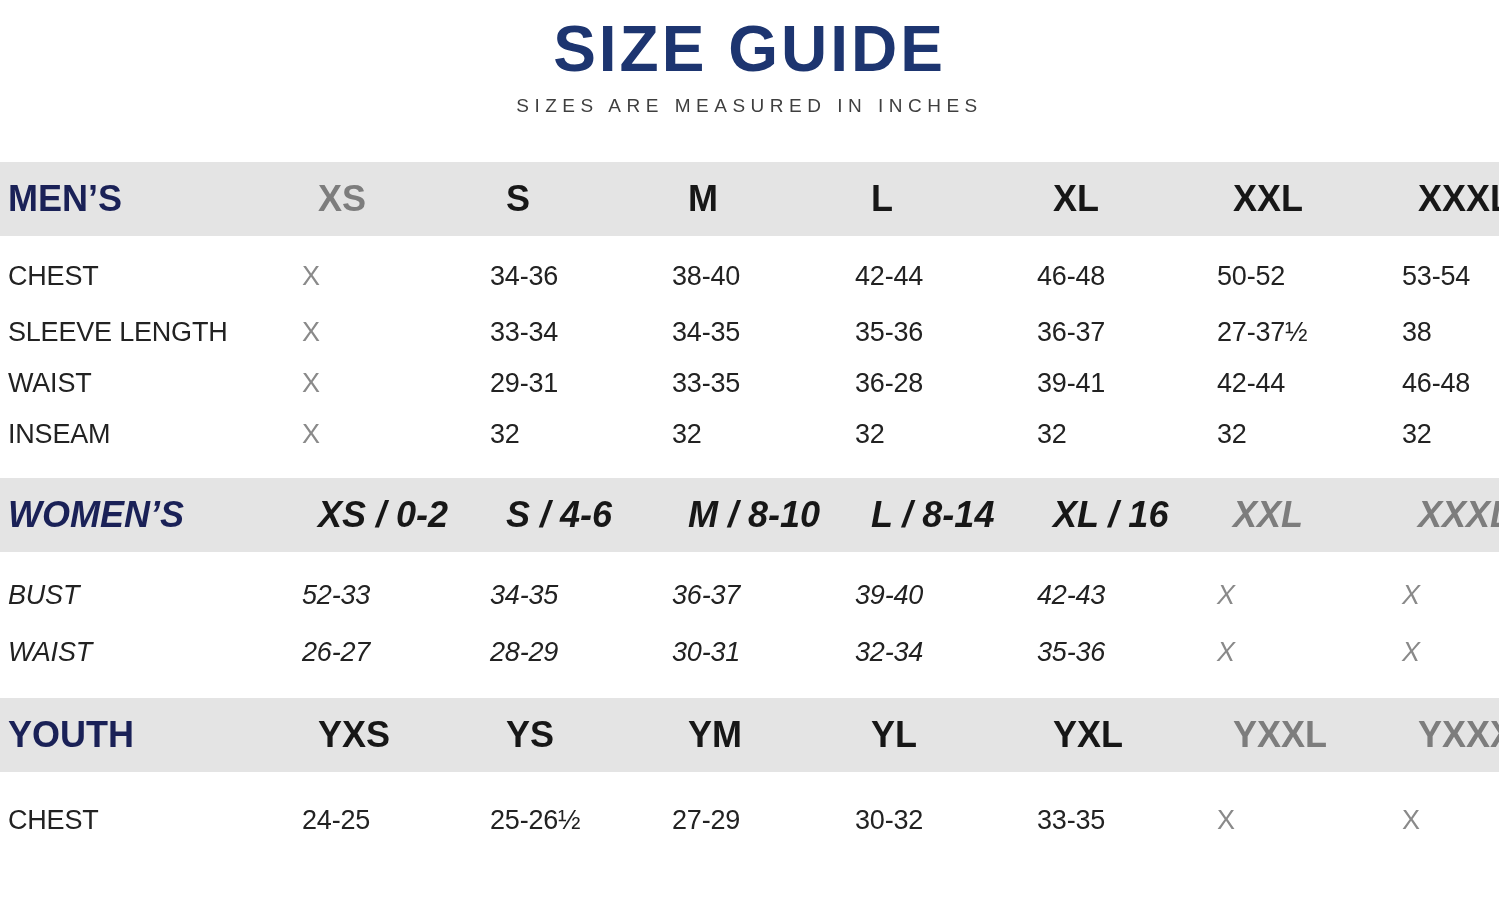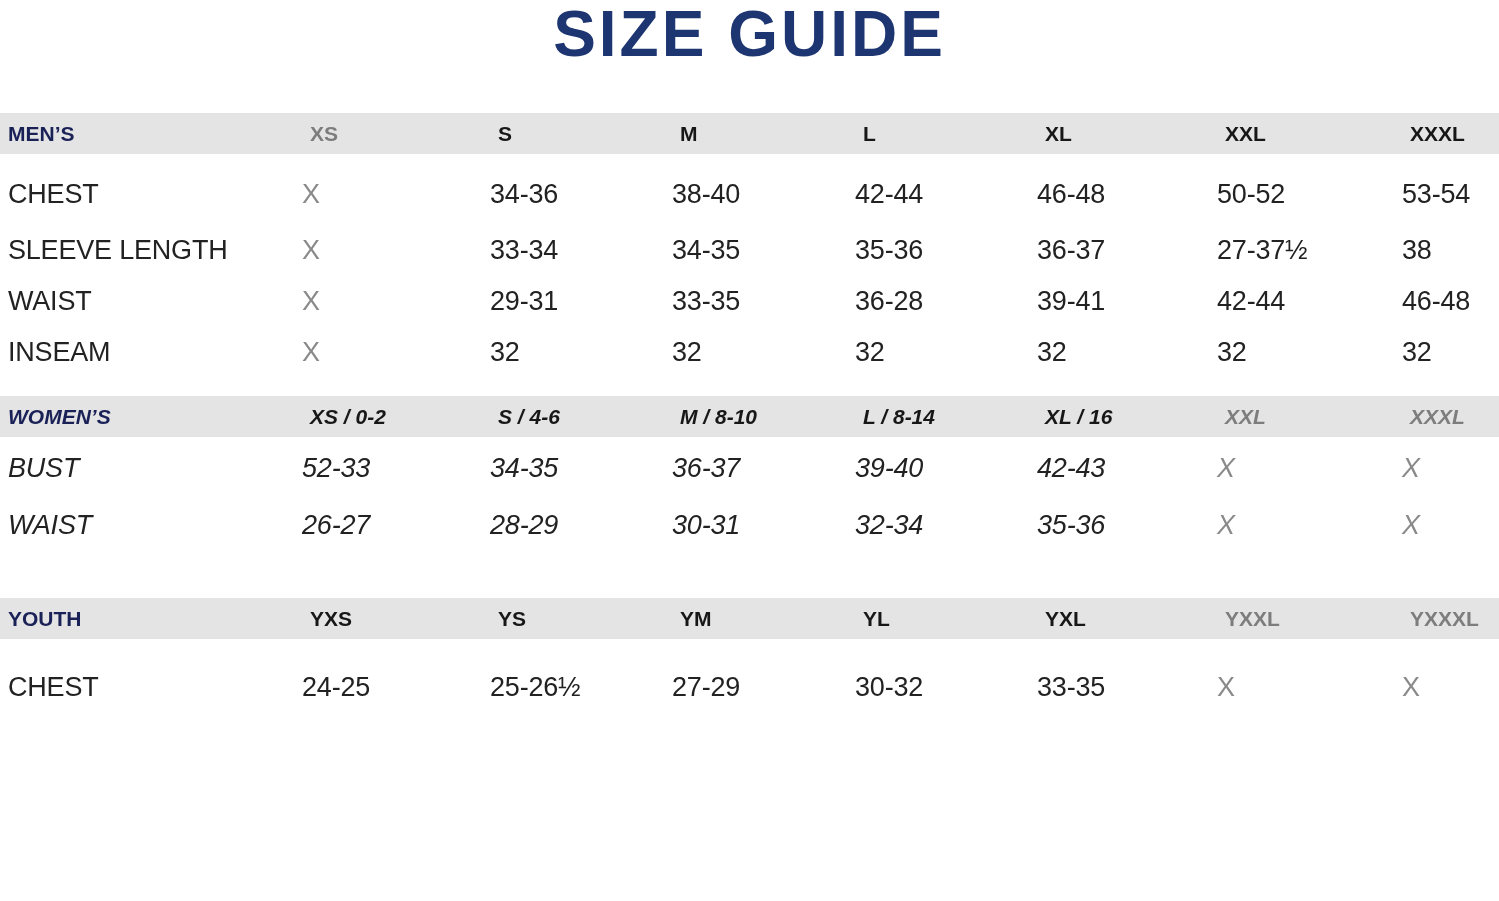--- a/index.html
+++ b/index.html
@@ -5,55 +5,55 @@
   html, body { margin: 0; padding: 0; }
   body {
     width: 1499px;
     height: 901px;
     background: #ffffff;
     overflow: hidden;
     font-family: "Liberation Sans", sans-serif;
   }
   .page { width: 1499px; height: 901px; }
 
-  .header { text-align: center; padding-top: 2px; }
+  .header { text-align: center; padding-top: 17px; }
   .title {
     margin: 0;
     font-size: 64px;
     line-height: 1;
     font-weight: bold;
     letter-spacing: 3px;
     color: var(--title-navy, #1d3570);
   }
   .subtitle {
     margin-top: 15px;
     font-size: 19px;
     line-height: 1;
     letter-spacing: 5.5px;
     color: var(--subtitle-gray, #3f3f3f);
   }
 
   .sec { width: 100%; }
   .sec-mens   { margin-top: 47px; }
   .sec-womens { margin-top: 18px; font-style: italic; }
-  .sec-youth  { margin-top: 47px; }
+  .sec-youth  { margin-top: 20px; }
 
   table.size-table {
     width: 100%;
     border-collapse: collapse;
     table-layout: fixed;
   }
   thead tr {
     background: var(--band-gray, #e4e4e4);
     height: 41px;
   }
   th {
     text-align: left;
-    padding: 8px;
-    font-size: 21px;
+    padding: 16px;
+    font-size: 36px;
     font-weight: bold;
     color: #171717;
     white-space: nowrap;
   }
   th.section { color: var(--section-navy, #1a2157); }
   th.muted   { color: var(--muted-head, #7d7d7d); }
 
   td {
     padding: 0;
     height: 51px;
@@ -62,31 +62,32 @@
     color: #222222;
     vertical-align: middle;
     white-space: nowrap;
   }
   td.muted { color: var(--muted-val, #8a8a8a); }
 
   th:first-child, td:first-child { padding-left: 8px; }
 
   
   .sec-mens   tbody tr:first-child td { padding-top: 10px; height: 61px; }
-  .sec-womens tbody tr:first-child td { height: 63px; }
+  .sec-womens tbody tr:first-child td { padding-top: 12px; height: 63px; }
   .sec-youth  td { height: 48px; }
   .sec-youth  tbody tr:first-child td { padding-top: 16px; height: 64px; }
 </style>
 </head>
 <body>
 
 <div class="page">
 
   <header class="header">
     <h1 class="title">SIZE GUIDE</h1>
+    <div class="subtitle">SIZES ARE MEASURED IN INCHES</div>
   </header>
 
   <section class="sec sec-mens">
     <table class="size-table">
       <colgroup>
         <col style="width:302px">
           <col style="width:188px">
           <col style="width:182px">
           <col style="width:183px">
         <col style="width:182px">

